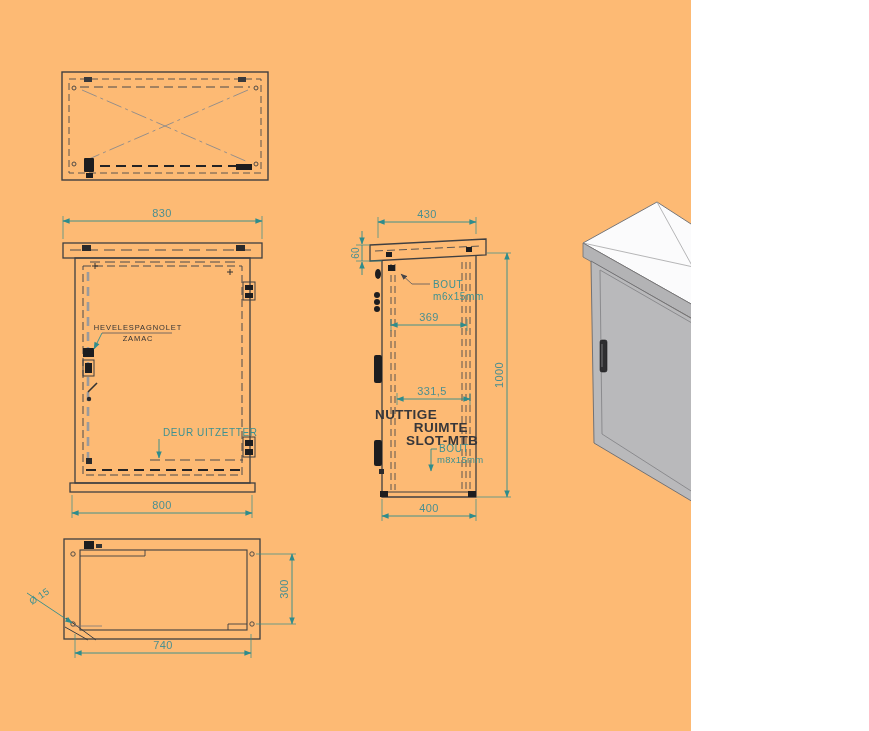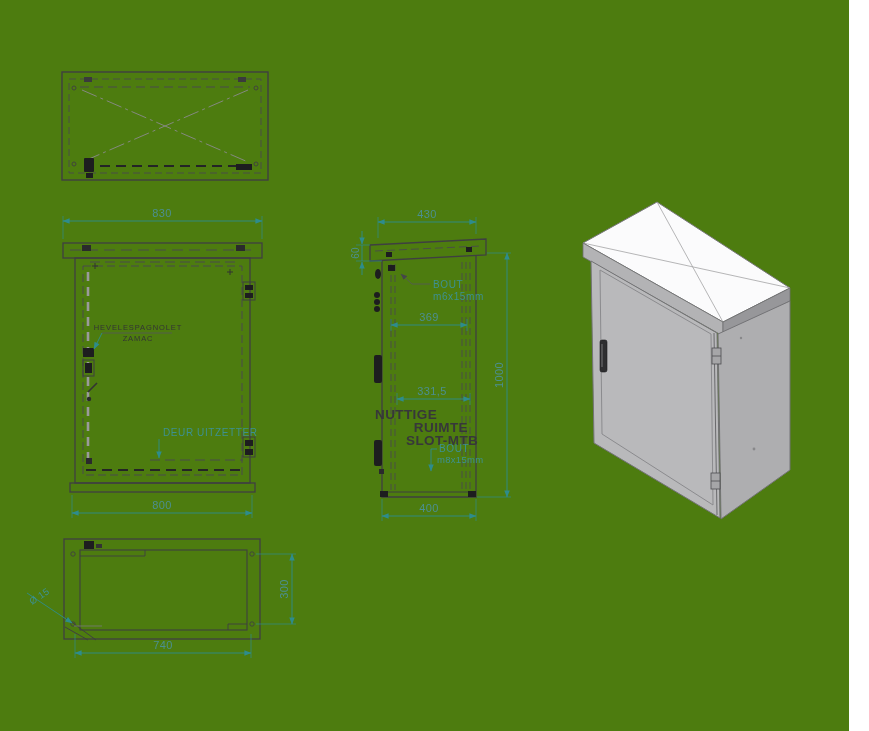--- a/index.html
+++ b/index.html
@@ -1,16 +1,16 @@
 <!DOCTYPE html>
 <html><head>
 <meta charset="utf-8">
 <style>
   html,body{margin:0;padding:0;background:#ffffff;}
-  .canvas{position:relative;width:849px;height:731px;background:#4d7c0f;overflow:hidden;}
+  .canvas{position:relative;width:691px;height:731px;background:#fdba74;overflow:hidden;}
   svg{display:block;}
   svg text{font-family:"Liberation Sans","DejaVu Sans",sans-serif;}
   .dimtxt{fill:#4b8f90;font-size:11px;letter-spacing:.4px;}
   .dimtxt-s{fill:#4b8f90;font-size:10px;letter-spacing:.3px;}
   .teallbl{fill:#3d9191;font-size:10px;letter-spacing:.6px;}
   .teallbl-s{fill:#3d9191;font-size:9.5px;letter-spacing:.3px;}
   .blklbl{fill:#333335;font-size:7.5px;letter-spacing:.9px;}
   .biglbl{fill:#37373a;font-size:13.5px;font-weight:600;letter-spacing:.4px;}
   .dimline{stroke:#2e8c8c;stroke-width:.9;fill:none;}
   .extline{stroke:#2e8c8c;stroke-width:.7;fill:none;}

